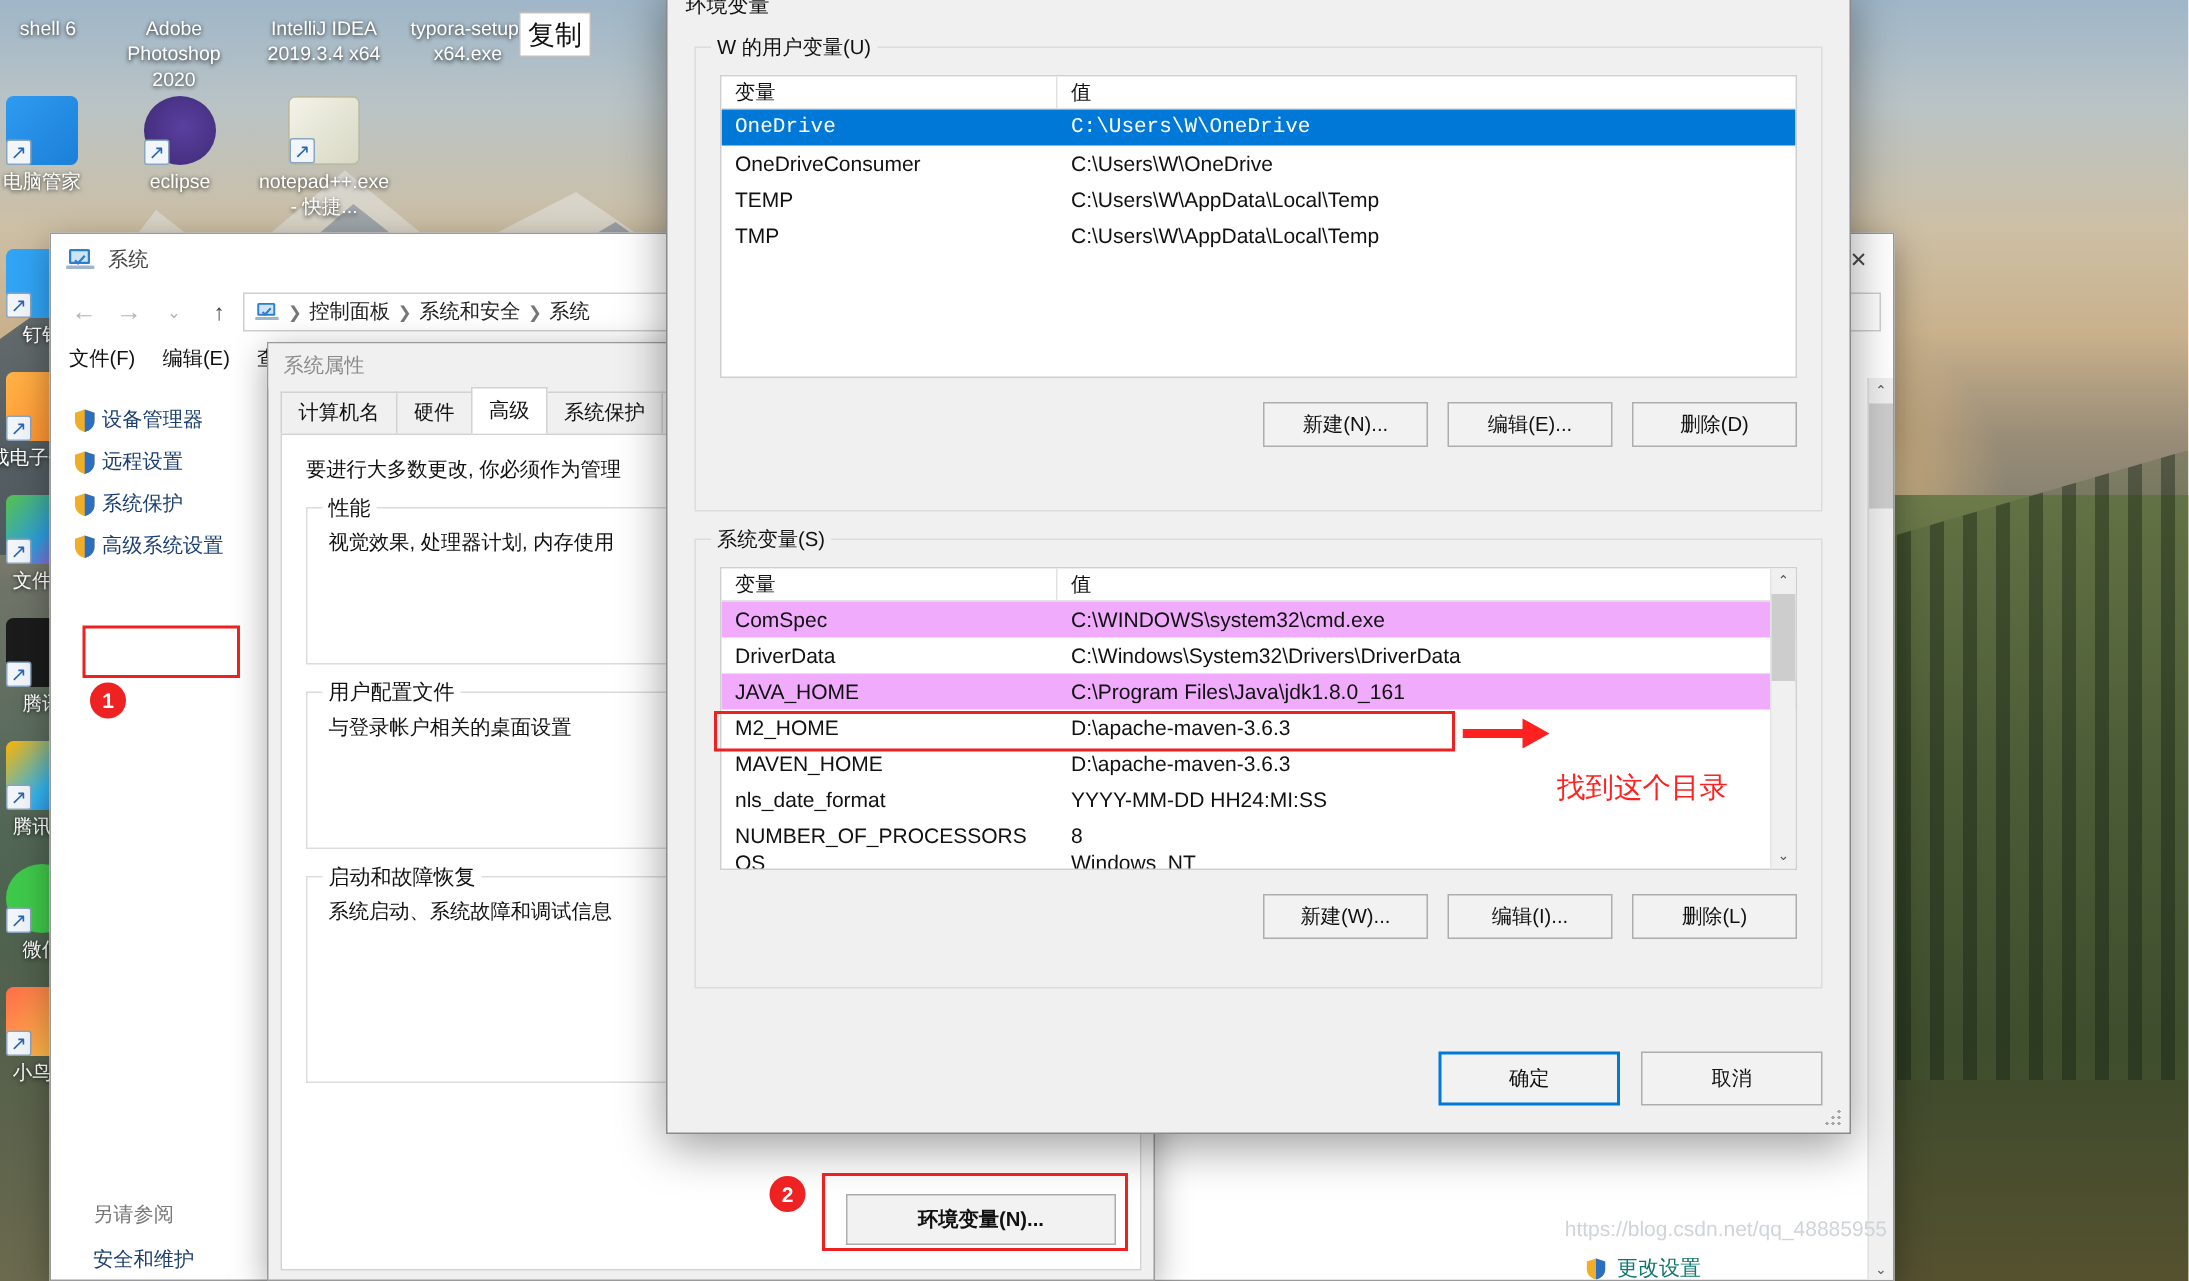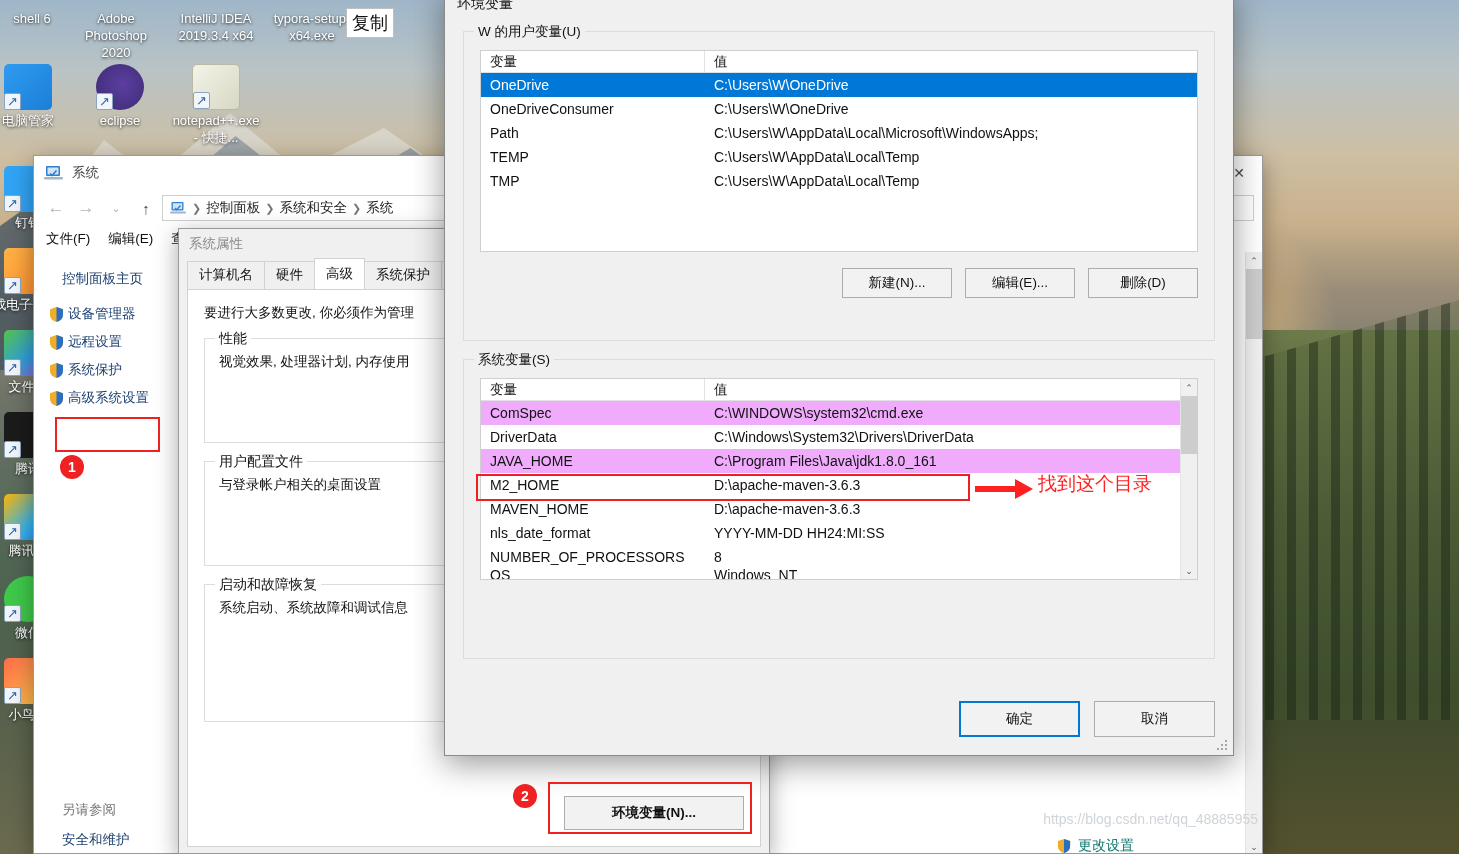--- a/index.html
+++ b/index.html
@@ -168,21 +168,21 @@
     padding: 0 4px; font-size: 13.5px; color: #111; }
   .lv { background: #fff; border: 1px solid #cfcfcf; position: relative; overflow: hidden; }
   .lv-head { display: flex; height: 22px; border-bottom: 1px solid #e2e2e2;
     font-size: 13.5px; color: #111; background: #fff; }
   .lv-head .c1 { width: 224px; padding-left: 9px; border-right: 1px solid #e2e2e2;
     display: flex; align-items: center; }
   .lv-head .c2 { flex: 1; padding-left: 9px; display: flex; align-items: center; }
   .lv-row { display: flex; height: 24px; font-size: 14px; color: #111; align-items: center; }
   .lv-row .c1 { width: 224px; padding-left: 9px; overflow: hidden; white-space: nowrap; }
   .lv-row .c2 { flex: 1; padding-left: 9px; overflow: hidden; white-space: nowrap; }
-  .lv-row.sel { background: #0078d7; color: #fff; }
+  .lv-row.sel { background: #0078d7; color: #fff; font-family: Liberation Mono, monospace; }
   .lv-row.alt { background: #f0abfc; }
   .lv-scroll { position: absolute; right: 0; top: 0; width: 17px; height: 100%;
     background: #f0f0f0; border-left: 1px solid #e4e4e4; }
   .lv-scroll .sb-arrow { height: 17px; display: flex; align-items: center;
     justify-content: center; font-size: 9px; color: #555; }
   .lv-scroll .sb-arrow.bot { position: absolute; bottom: 0; width: 100%; }
   .lv-scroll .sb-thumb { position: absolute; top: 17px; width: 100%; height: 58px; background: #cdcdcd; }
   .env-btnrow { display: flex; justify-content: flex-end; gap: 13px; }
   .env-btnrow .btn { min-width: 110px; }
 
@@ -348,21 +348,20 @@
     </div>
 
     <div id="cpl-menubar">
       <span>文件(F)</span>
       <span>编辑(E)</span>
       <span>查看(V)</span>
     </div>
 
     <div id="cpl-body">
       <div id="cpl-sidebar">
-        <div class="cpl-home">控制面板主页</div>
 
         <div class="cpl-link">
           <span class="shield">
             <svg width="17" height="17" viewBox="0 0 17 17">
                 <path d="M8.5 1L15 3.2v5.3c0 4-2.8 6.6-6.5 7.5C4.8 15.1 2 12.5 2 8.5V3.2z" fill="#f0ad28"></path>
                 <path d="M8.5 1L15 3.2v5.3c0 4-2.8 6.6-6.5 7.5z" fill="#2a6fc2"></path>
               </svg>
           </span>
           <span>设备管理器</span>
         </div>
@@ -491,24 +490,20 @@
         </div>
         <div class="lv-row sel">
           <div class="c1">OneDrive</div>
           <div class="c2">C:\Users\W\OneDrive</div>
         </div>
         <div class="lv-row">
           <div class="c1">OneDriveConsumer</div>
           <div class="c2">C:\Users\W\OneDrive</div>
         </div>
         <div class="lv-row">
-          <div class="c1">Path</div>
-          <div class="c2">C:\Users\W\AppData\Local\Microsoft\WindowsApps;</div>
-        </div>
-        <div class="lv-row">
           <div class="c1">TEMP</div>
           <div class="c2">C:\Users\W\AppData\Local\Temp</div>
         </div>
         <div class="lv-row">
           <div class="c1">TMP</div>
           <div class="c2">C:\Users\W\AppData\Local\Temp</div>
         </div>
       </div>
 
       <div class="env-btnrow" style="margin:16px 16px 0;">
@@ -559,20 +554,25 @@
           <div class="c2">Windows_NT</div>
         </div>
 
         <div class="lv-scroll">
           <div class="sb-arrow">⌃</div>
           <div class="sb-thumb"></div>
           <div class="sb-arrow bot">⌄</div>
         </div>
       </div>
 
+      <div class="env-btnrow" style="margin:16px 16px 0;">
+        <button class="btn">新建(W)...</button>
+        <button class="btn">编辑(I)...</button>
+        <button class="btn">删除(L)</button>
+      </div>
     </div>
 
     <div id="env-ok-row">
       <button class="btn primary">确定</button>
       <button class="btn">取消</button>
     </div>
 
     <div id="env-grip"></div>
   </div>
 
@@ -581,15 +581,15 @@
 
   <div class="anno-box" style="left:548px; top:782px; width:204px; height:52px;"></div>
   <div class="anno-badge" style="left:513px; top:784px;">2</div>
 
   <div class="anno-box" style="left:476px; top:474px; width:494px; height:27px;"></div>
 
   <svg class="anno-arrow" style="left:975px; top:476px;" width="60" height="26" viewBox="0 0 60 26">
     <path d="M0 13 L42 13" stroke="#ff2020" stroke-width="6" fill="none"></path>
     <path d="M40 3 L58 13 L40 23 Z" fill="#ff2020"></path>
   </svg>
-  <div class="anno-text" style="left:1038px; top:471px;font-family:Liberation Serif, serif;">找到这个目录</div>
+  <div class="anno-text" style="left:1038px; top:512px;font-family:Liberation Serif, serif;">找到这个目录</div>
 
 </div>
 
 </body></html>

